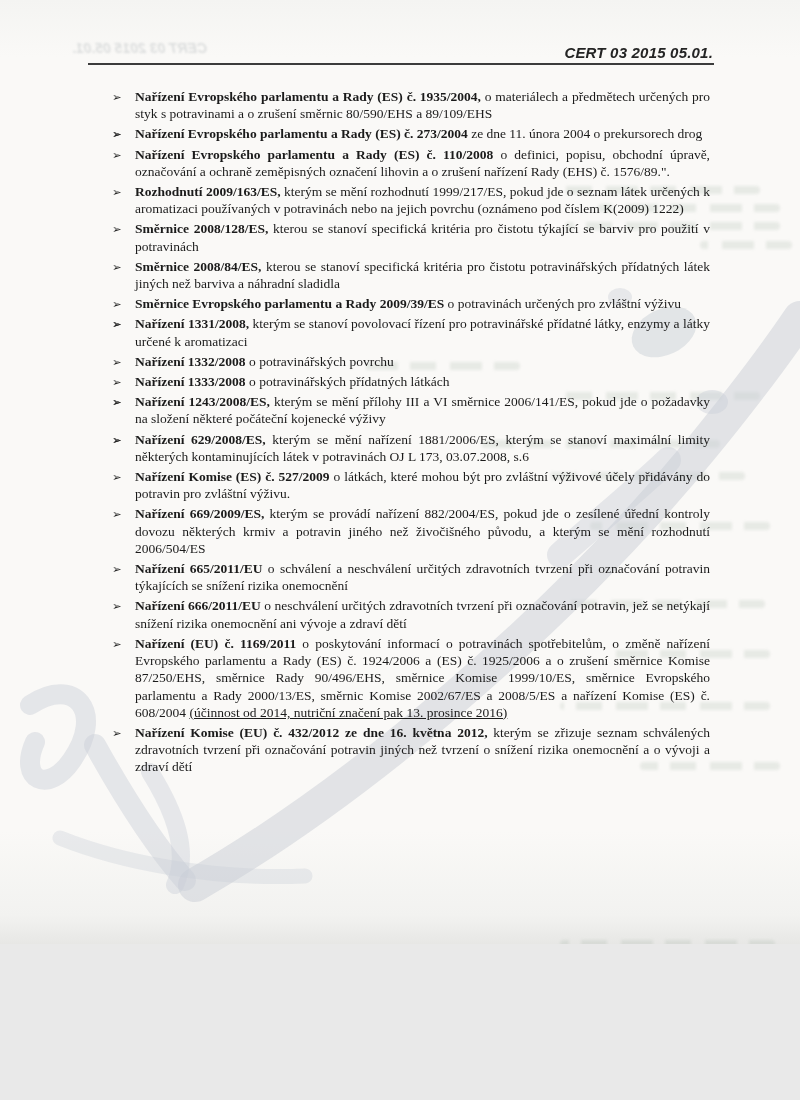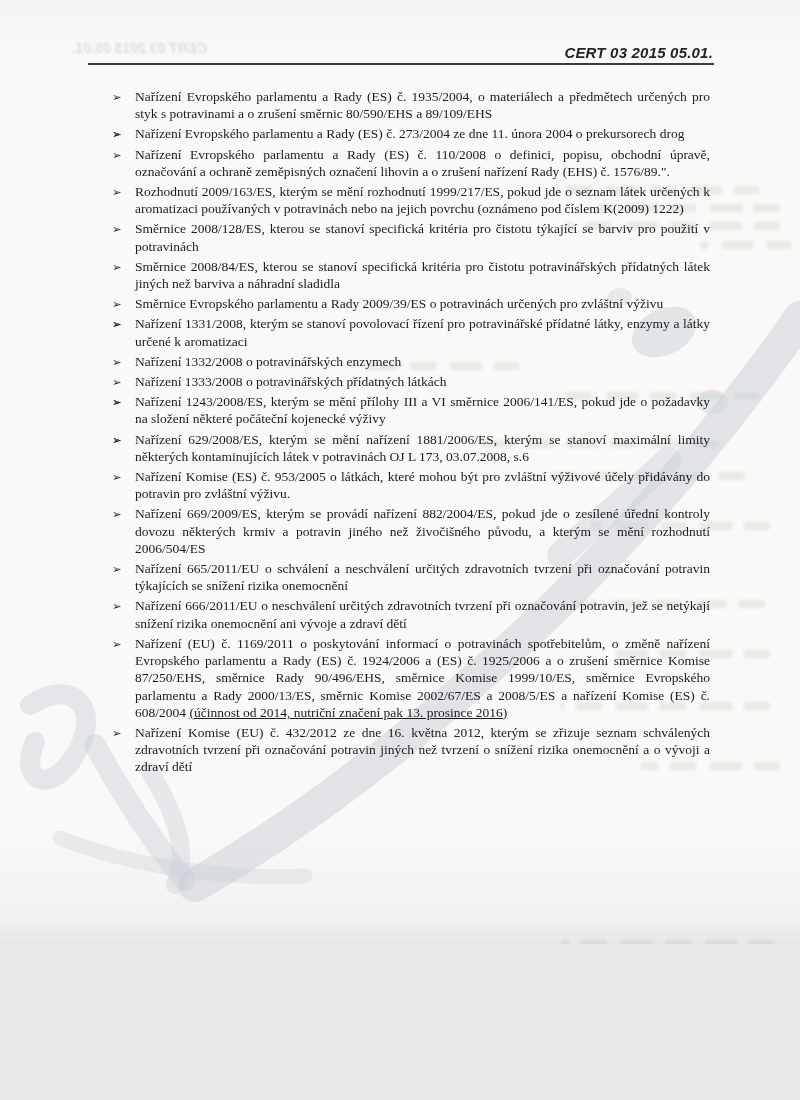--- a/index.html
+++ b/index.html
@@ -50,21 +50,21 @@
     text-align:justify;
     font-size:13.5px;
     line-height:17.2px;
     color:var(--ink);
   }
   ul.reglist li .marker{
     position:absolute;left:2px;top:1px;
     font-family:"DejaVu Sans", sans-serif;
     font-size:11.5px;color:#262626;
   }
-  .seg-b{font-weight:normal;}
+  .seg-b{font-weight:bold;}
   .seg-bu{font-weight:normal;text-decoration:underline;}
   
   .footer-rule{
     position:absolute;top:1012px;left:88px;width:628px;height:1px;
     background:#4a4a4a;
   }
   .page-footer{
     position:absolute;top:1018px;left:0;width:800px;
     font-family:Liberation Sans, sans-serif;
     font-size:14px;color:#222;
@@ -132,27 +132,27 @@
         <li><span class="marker">➢</span><span><span class="seg-b">Nařízení Evropského parlamentu a Rady (ES) č. 1935/2004,</span><span class="seg-r"> o materiálech a předmětech určených pro styk s potravinami a o zrušení směrnic 80/590/EHS a 89/109/EHS</span></span></li>
         <li><span class="marker">➢</span></li>
         <li><span class="marker">➢</span><span><span class="seg-b">Nařízení Evropského parlamentu a Rady (ES) č. 273/2004</span><span class="seg-r"> ze dne 11. února 2004 o prekursorech drog</span></span></li>
         <li><span class="marker">➢</span><span><span class="seg-b">Nařízení Evropského parlamentu a Rady (ES) č. 110/2008</span><span class="seg-r"> o definici, popisu, obchodní úpravě, označování a ochraně zeměpisných označení lihovin a o zrušení nařízení Rady (EHS) č. 1576/89.".</span></span></li>
         <li><span class="marker">➢</span><span><span class="seg-b">Rozhodnutí 2009/163/ES,</span><span class="seg-r"> kterým se mění rozhodnutí 1999/217/ES, pokud jde o seznam látek určených k aromatizaci používaných v potravinách nebo na jejich povrchu (oznámeno pod číslem K(2009) 1222)</span></span></li>
         <li><span class="marker">➢</span><span><span class="seg-b">Směrnice 2008/128/ES,</span><span class="seg-r"> kterou se stanoví specifická kritéria pro čistotu týkající se barviv pro použití v potravinách</span></span></li>
         <li><span class="marker">➢</span><span><span class="seg-b">Směrnice 2008/84/ES,</span><span class="seg-r"> kterou se stanoví specifická kritéria pro čistotu potravinářských přídatných látek jiných než barviva a náhradní sladidla</span></span></li>
         <li><span class="marker">➢</span><span><span class="seg-b">Směrnice Evropského parlamentu a Rady 2009/39/ES</span><span class="seg-r"> o potravinách určených pro zvláštní výživu</span></span></li>
         <li><span class="marker">➢</span></li>
         <li><span class="marker">➢</span><span><span class="seg-b">Nařízení 1331/2008,</span><span class="seg-r"> kterým se stanoví povolovací řízení pro potravinářské přídatné látky, enzymy a látky určené k aromatizaci</span></span></li>
-        <li><span class="marker">➢</span><span><span class="seg-b">Nařízení 1332/2008</span><span class="seg-r"> o potravinářských enzymech</span></span></li>
+        <li><span class="marker">➢</span><span><span class="seg-b">Nařízení 1332/2008</span><span class="seg-r"> o potravinářských povrchu</span></span></li>
         <li><span class="marker">➢</span><span><span class="seg-b">Nařízení 1333/2008</span><span class="seg-r"> o potravinářských přídatných látkách</span></span></li>
         <li><span class="marker">➢</span></li>
         <li><span class="marker">➢</span><span><span class="seg-b">Nařízení 1243/2008/ES,</span><span class="seg-r"> kterým se mění přílohy III a VI směrnice 2006/141/ES, pokud jde o požadavky na složení některé počáteční kojenecké výživy</span></span></li>
         <li><span class="marker">➢</span></li>
         <li><span class="marker">➢</span><span><span class="seg-b">Nařízení 629/2008/ES,</span><span class="seg-r"> kterým se mění nařízení 1881/2006/ES, kterým se stanoví maximální limity některých kontaminujících látek v potravinách OJ L 173, 03.07.2008, s.6</span></span></li>
-        <li><span class="marker">➢</span><span><span class="seg-b">Nařízení Komise (ES) č. 953/2005</span><span class="seg-r"> o látkách, které mohou být pro zvláštní výživové účely přidávány do potravin pro zvláštní výživu.</span></span></li>
+        <li><span class="marker">➢</span><span><span class="seg-b">Nařízení Komise (ES) č. 527/2009</span><span class="seg-r"> o látkách, které mohou být pro zvláštní výživové účely přidávány do potravin pro zvláštní výživu.</span></span></li>
         <li><span class="marker">➢</span><span><span class="seg-b">Nařízení 669/2009/ES,</span><span class="seg-r"> kterým se provádí nařízení 882/2004/ES, pokud jde o zesílené úřední kontroly dovozu některých krmiv a potravin jiného než živočišného původu, a kterým se mění rozhodnutí 2006/504/ES</span></span></li>
         <li><span class="marker">➢</span><span><span class="seg-b">Nařízení 665/2011/EU</span><span class="seg-r"> o schválení a neschválení určitých zdravotních tvrzení při označování potravin týkajících se snížení rizika onemocnění</span></span></li>
         <li><span class="marker">➢</span><span><span class="seg-b">Nařízení 666/2011/EU</span><span class="seg-r"> o neschválení určitých zdravotních tvrzení při označování potravin, jež se netýkají snížení rizika onemocnění ani vývoje a zdraví dětí</span></span></li>
         <li><span class="marker">➢</span><span><span class="seg-b">Nařízení (EU) č. 1169/2011</span><span class="seg-r"> o poskytování informací o potravinách spotřebitelům, o změně nařízení Evropského parlamentu a Rady (ES) č. 1924/2006 a (ES) č. 1925/2006 a o zrušení směrnice Komise 87/250/EHS, směrnice Rady 90/496/EHS, směrnice Komise 1999/10/ES, směrnice Evropského parlamentu a Rady 2000/13/ES, směrnic Komise 2002/67/ES a 2008/5/ES a nařízení Komise (ES) č. 608/2004 </span><span class="seg-bu">(účinnost od 2014, nutriční značení pak 13. prosince 2016)</span></span></li>
         <li><span class="marker">➢</span><span><span class="seg-b">Nařízení Komise (EU) č. 432/2012 ze dne 16. května 2012,</span><span class="seg-r"> kterým se zřizuje seznam schválených zdravotních tvrzení při označování potravin jiných než tvrzení o snížení rizika onemocnění a o vývoji a zdraví dětí</span></span></li>
       </ul>
   </div>
 
   <div class="footer-rule"></div>
   <div class="page-footer">

